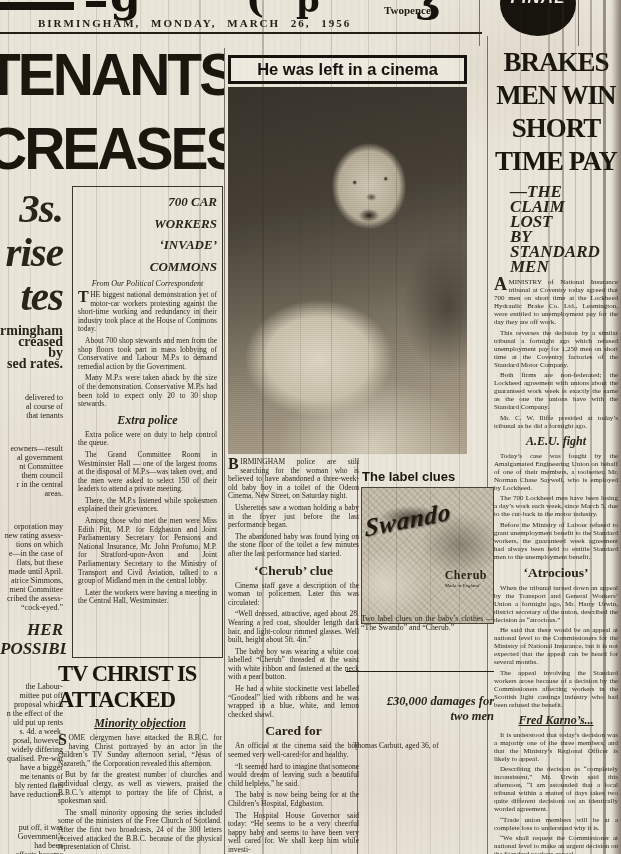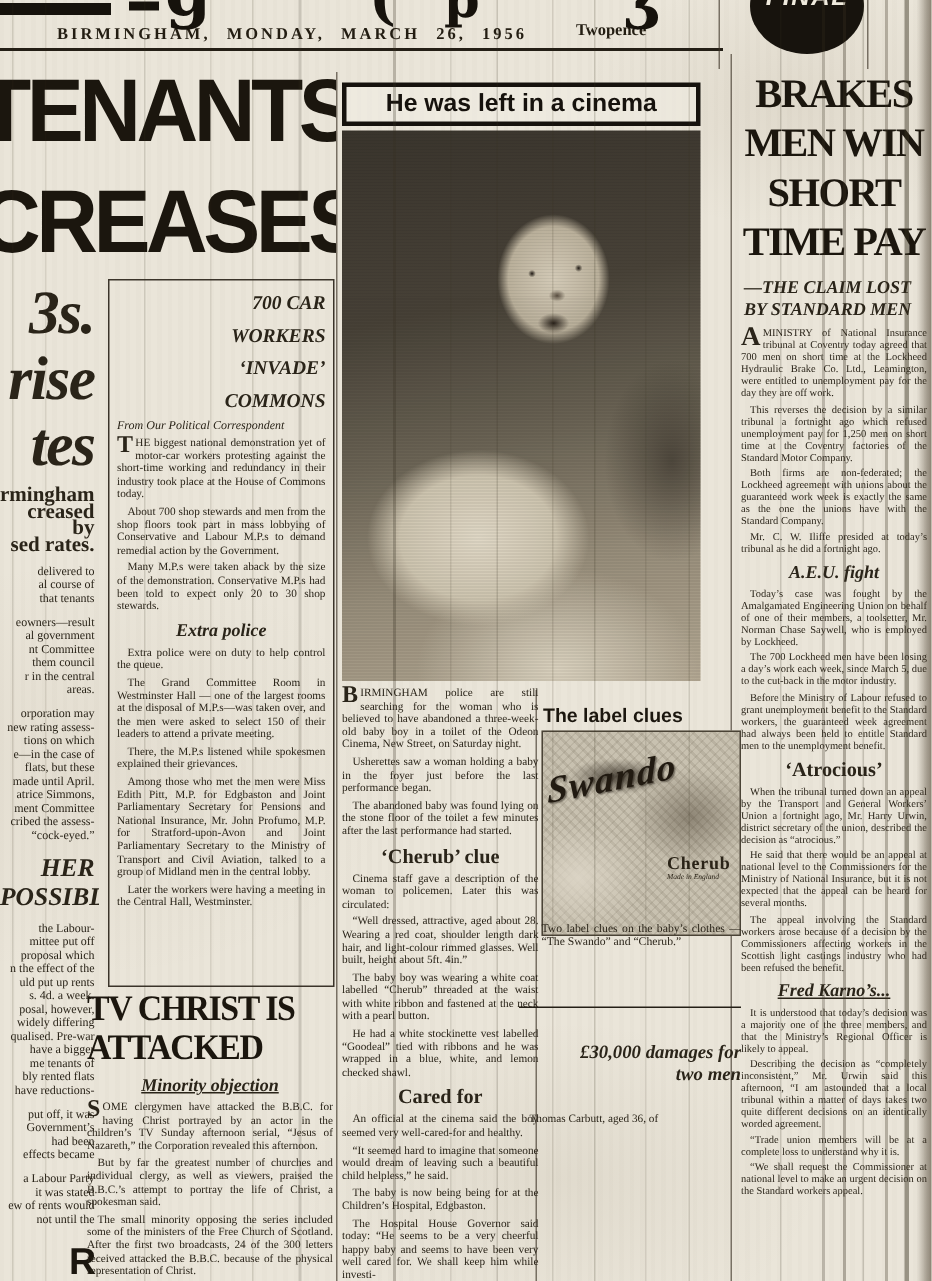--- a/index.html
+++ b/index.html
@@ -15,47 +15,47 @@
   
   .hrule{position:absolute;background:#241f16}
   .vrule{position:absolute;background:rgba(60,50,38,.65);width:1px}
   .streaks i{position:absolute;top:0;height:854px;background:#37301f;display:block;pointer-events:none;z-index:60}
   .edgeband{position:absolute;right:0;top:0;width:10px;height:854px;z-index:55;
     background:linear-gradient(90deg, rgba(70,58,40,0), rgba(60,48,32,.55));}
   .blackbar{position:absolute;background:#16120c;z-index:20}
   .glyph{position:absolute;color:#16120c;font-weight:bold;z-index:20;font-family:"DejaVu Serif",serif}
   
   .dateline{position:absolute;left:38px;top:17px;font-size:11px;font-weight:bold;letter-spacing:2px;word-spacing:6px;color:#231d12}
-  .price{position:absolute;left:384px;top:14px;font-size:11px;font-weight:bold;color:#231d12}
+  .price{position:absolute;left:384px;top:4px;font-size:11px;font-weight:bold;color:#231d12}
   .stampwrap{position:absolute;left:498px;top:0;width:82px;height:44px;overflow:hidden;z-index:25}
   .stampellipse{position:absolute;left:2px;top:-28px;width:76px;height:64px;border-radius:50%;background:#17130d;
     display:flex;align-items:flex-end;justify-content:center}
   .stampellipse span{color:#efeadd;font-family:"Liberation Sans",sans-serif;font-weight:bold;font-style:italic;
     font-size:17px;letter-spacing:1px;transform:translateY(-28px)}
   
   .tenants{position:absolute;left:-14px;top:38px;width:238px;text-align:right;
     font-family:"Liberation Sans",sans-serif;font-weight:bold;color:#1b160e;
     font-size:57px;line-height:71px;letter-spacing:-3px;transform:scaleY(1.04);transform-origin:top left;overflow:hidden}
   
   .leftstrip{position:absolute;left:0;top:186px;width:66px;text-align:right;padding-right:3px;overflow:hidden}
   .ls-big{font-style:italic;font-weight:bold;font-size:41px;line-height:44px;letter-spacing:-1px}
   .ls-bold{font-weight:bold;font-size:14px;line-height:11px;margin-top:7px}
-  .ls-frag{font-size:8px;line-height:9px;margin-top:7px}
+  .ls-frag{font-size:8px;line-height:9px;margin-top:24px}
   .ls-head{font-style:italic;font-weight:bold;font-size:17px;line-height:19px;margin-top:8px}
   .ls-jets{font-family:"Liberation Sans",sans-serif;font-weight:bold;font-size:25px;line-height:29px;letter-spacing:-1px;margin-top:10px;color:#1b160e}
   
   .bt{font-size:7.5px;line-height:8.6px;text-align:justify}
   .bt p{margin-bottom:3px;text-indent:7px}
   .bt p.dc{text-indent:0}
   .bt p.dc::first-letter{float:left;font-size:16px;line-height:12px;font-weight:bold;padding-right:1.5px}
   .bt7{font-size:7px;line-height:8px;text-align:justify}
   .bt7 p{margin-bottom:2.5px;text-indent:6px}
   .bt7 p.dc{text-indent:0}
   .bt7 p.dc::first-letter{float:left;font-size:18px;line-height:13px;font-weight:bold;padding-right:1.5px}
-  .byline{font-style:italic;font-size:8px;text-align:left;margin:2px 0 3px}
+  .byline{font-style:italic;font-size:8px;text-align:center;margin:2px 0 3px}
   .subital{font-style:italic;font-weight:bold;font-size:12px;text-align:center;margin:4px 0 3px}
   .subbold{font-weight:bold;font-size:13.5px;text-align:center;margin:4px 0 3px}
   .subund{text-decoration:underline}
   
   .cwbox{position:absolute;left:72px;top:186px;width:151px;height:472px;border:1px solid #3b342a;padding:4px 5px;overflow:hidden;z-index:10}
   .cwhead{font-style:italic;font-weight:bold;font-size:13px;line-height:21.5px;text-align:right;letter-spacing:0;margin-bottom:1px}
   
   .tvc{position:absolute;left:58px;top:660px;width:164px;z-index:10}
   .tvchead{font-weight:bold;font-size:24px;line-height:26px;letter-spacing:-1px;transform:scaleX(.94);transform-origin:left;white-space:pre-line;color:#1b160e}
   
@@ -91,21 +91,21 @@
   .cherub .c1{font-size:12px;font-weight:bold;letter-spacing:.5px}
   .cherub .c2{font-size:5px;font-style:italic;line-height:6px}
   .labelcap{position:absolute;left:361px;top:614px;width:133px;font-size:7.8px;line-height:9px;text-align:justify;z-index:10}
   
   .wheel{position:absolute;left:346px;top:676px;width:148px;z-index:10}
   .wheelhead{font-weight:bold;font-size:20.5px;line-height:23px;text-align:center;letter-spacing:-.5px;white-space:pre-line;color:#1b160e}
   .wheelsub{font-style:italic;font-weight:bold;font-size:12.5px;line-height:15px;text-align:right;margin:18px 0;white-space:pre-line}
   
   .brakes{position:absolute;left:494px;top:46px;width:124px;z-index:10}
   .brakeshead{font-weight:bold;font-size:27px;line-height:33px;text-align:center;letter-spacing:-1px;white-space:pre-line;color:#1b160e}
-  .brakessub{font-style:italic;font-weight:bold;font-size:12px;line-height:15px;margin:6px 2px 4px;white-space:pre-line}
+  .brakessub{font-style:italic;font-weight:bold;font-size:17px;line-height:15px;margin:6px 16px 4px;white-space:pre-line}
 </style>
 </head>
 <body>
 
 <div id="page">
 
   <div class="blackbar" style="left:0;top:2px;width:74px;height:8px"></div>
   <div class="blackbar" style="left:86px;top:1px;width:20px;height:6px"></div>
   <span class="glyph" style="left:110px;top:-30px;font-size:44px">g</span>
   <span class="glyph" style="left:246px;top:-24px;font-size:38px">(</span>

